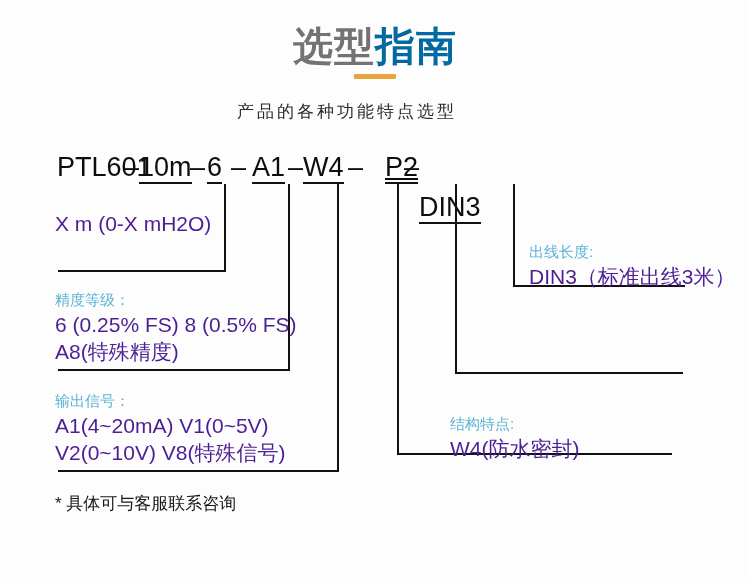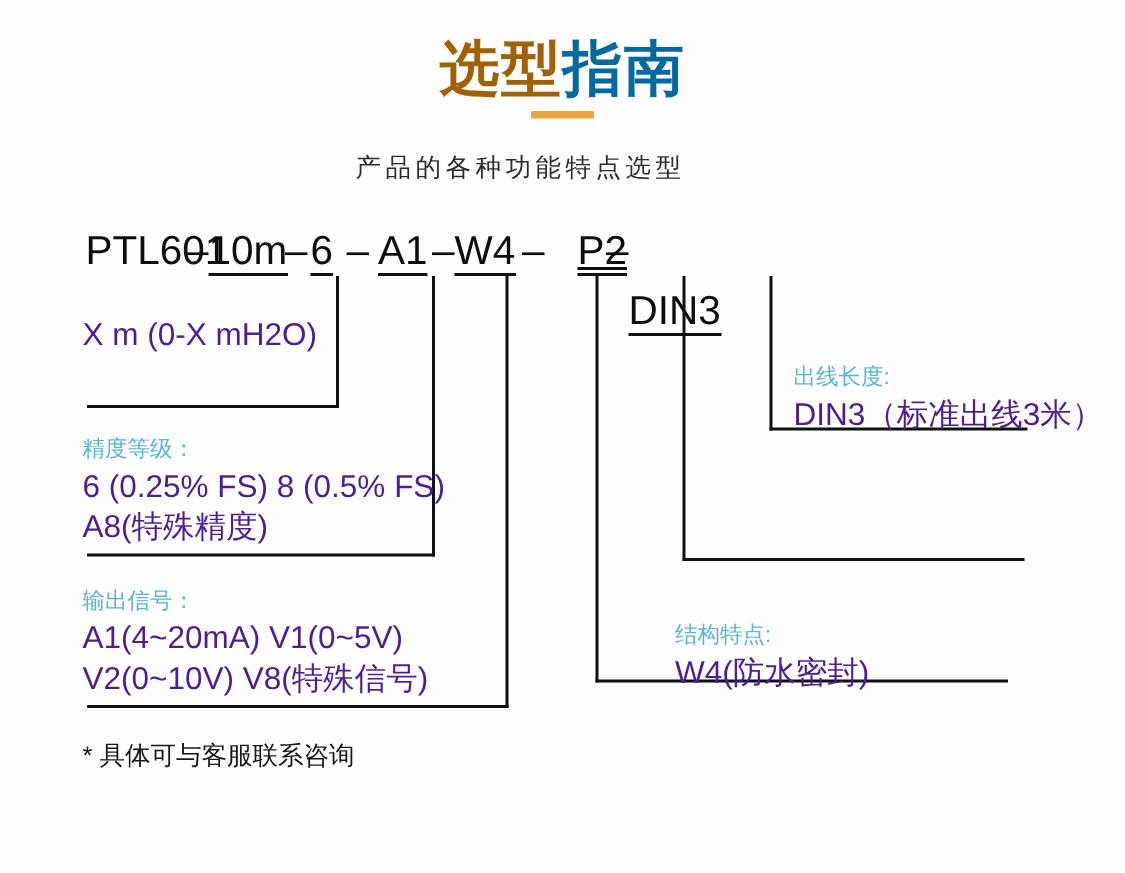--- a/index.html
+++ b/index.html
@@ -22,21 +22,21 @@
     top: 22px;
     left: 0;
     width: 750px;
     text-align: center;
     font-size: 40px;
     font-weight: 700;
     letter-spacing: 1px;
     line-height: 48px;
     white-space: nowrap;
   }
-  .title .t-dark { color: #a16207; }
+  .title .t-dark { color: #737373; }
   .title .t-blue { color: #0369a1; }
 
   .title-rule {
     position: absolute;
     top: 74px;
     left: 354px;
     width: 42px;
     height: 5px;
     background: #e9a43e;
     border-radius: 1px;

